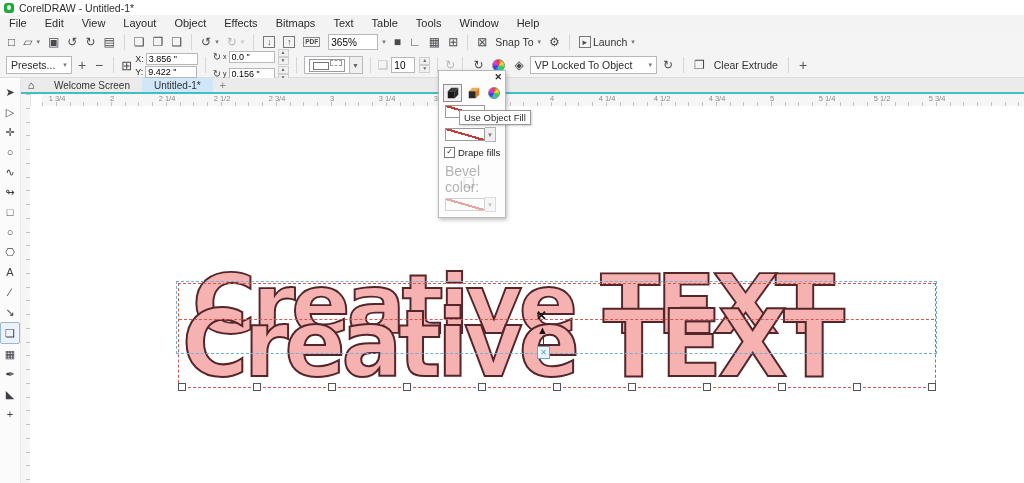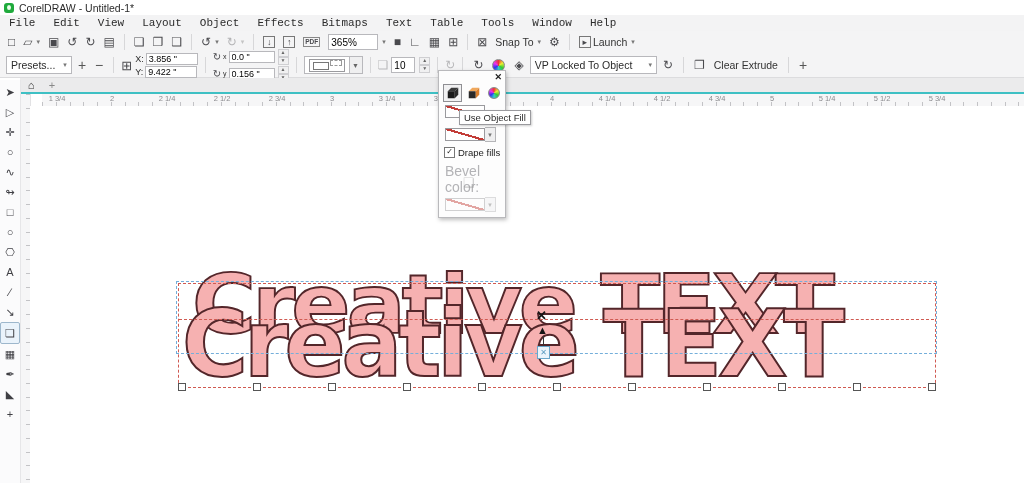--- a/index.html
+++ b/index.html
@@ -6,21 +6,21 @@
   body{width:1024px;height:483px;position:relative;overflow:hidden;
        font-family:"Liberation Sans",sans-serif;background:#fff;color:#2b2b2b;
        -webkit-font-smoothing:antialiased;}
   .bar{position:absolute;left:0;right:0;display:flex;align-items:center;}
   
   #titlebar{top:0;height:15px;background:#ffffff;font-size:10.5px;padding-left:4px;gap:5px;}
   #app-logo{width:10px;height:10px;border-radius:3px;background:#1faa3c;display:inline-block;position:relative;}
   #app-logo::after{content:"";position:absolute;left:3px;top:2px;width:4px;height:5px;border-radius:50%;background:#eaffea;}
   
   #menubar{top:15px;height:16px;background:#f3f3f4;font-size:11px;border-bottom:1px solid #e6e6e8;}
-  .menu-item{padding:0 9px;line-height:16px;cursor:default;font-family:Liberation Mono, monospace;}
+  .menu-item{padding:0 9px;line-height:16px;cursor:default;}
   
   #stdbar{top:31px;height:22px;background:#f4f4f5;border-bottom:1px solid #dcdcde;padding-left:5px;gap:2px;font-size:11px;}
   #propbar{top:53px;height:24px;background:#f4f4f5;border-bottom:1px solid #dcdcde;padding-left:6px;gap:3px;font-size:10.5px;}
   .tbtn{display:inline-flex;align-items:center;gap:2px;padding:1px 3px;border-radius:2px;color:#4a4a4e;}
   .tbtn .glyph{font-size:12px;line-height:14px;}
   .tbtn .glyph.txt{font-size:6.5px;font-weight:bold;border:1px solid #888;padding:1px;line-height:1;}
   .tbtn.boxed .glyph{border:1px solid #777;width:10px;height:10px;font-size:9px;line-height:10px;text-align:center;}
   .tbtn.disabled{opacity:.38;}
   .tlabel{font-size:10.5px;color:#333;}
   .dd{font-size:7px;color:#777;margin-left:2px;}
@@ -308,20 +308,24 @@
       <span class="tlabel">Clear Extrude</span>
     </span>
   <span class="tsep"></span>
   <span class="tbtn">
       <span class="pic g-plus"></span>
     </span>
 </div>
 
 <div id="tabrow">
   <span class="home">⌂</span>
+  <span id="tab-strip" style="display:flex;align-items:stretch;">
+      <div class="tab">Welcome Screen</div>
+      <div class="tab active">Untitled-1*</div>
+    </span>
   <span class="newtab">+</span>
 </div>
 <div id="tealline"></div>
 
 <div id="hruler">
     <span class="ruler-label" style="left: 15px;">1 3/4</span>
     <span class="ruler-label" style="left: 70px;">2</span>
     <span class="ruler-label" style="left: 125px;">2 1/4</span>
     <span class="ruler-label" style="left: 180px;">2 1/2</span>
     <span class="ruler-label" style="left: 235px;">2 3/4</span>

